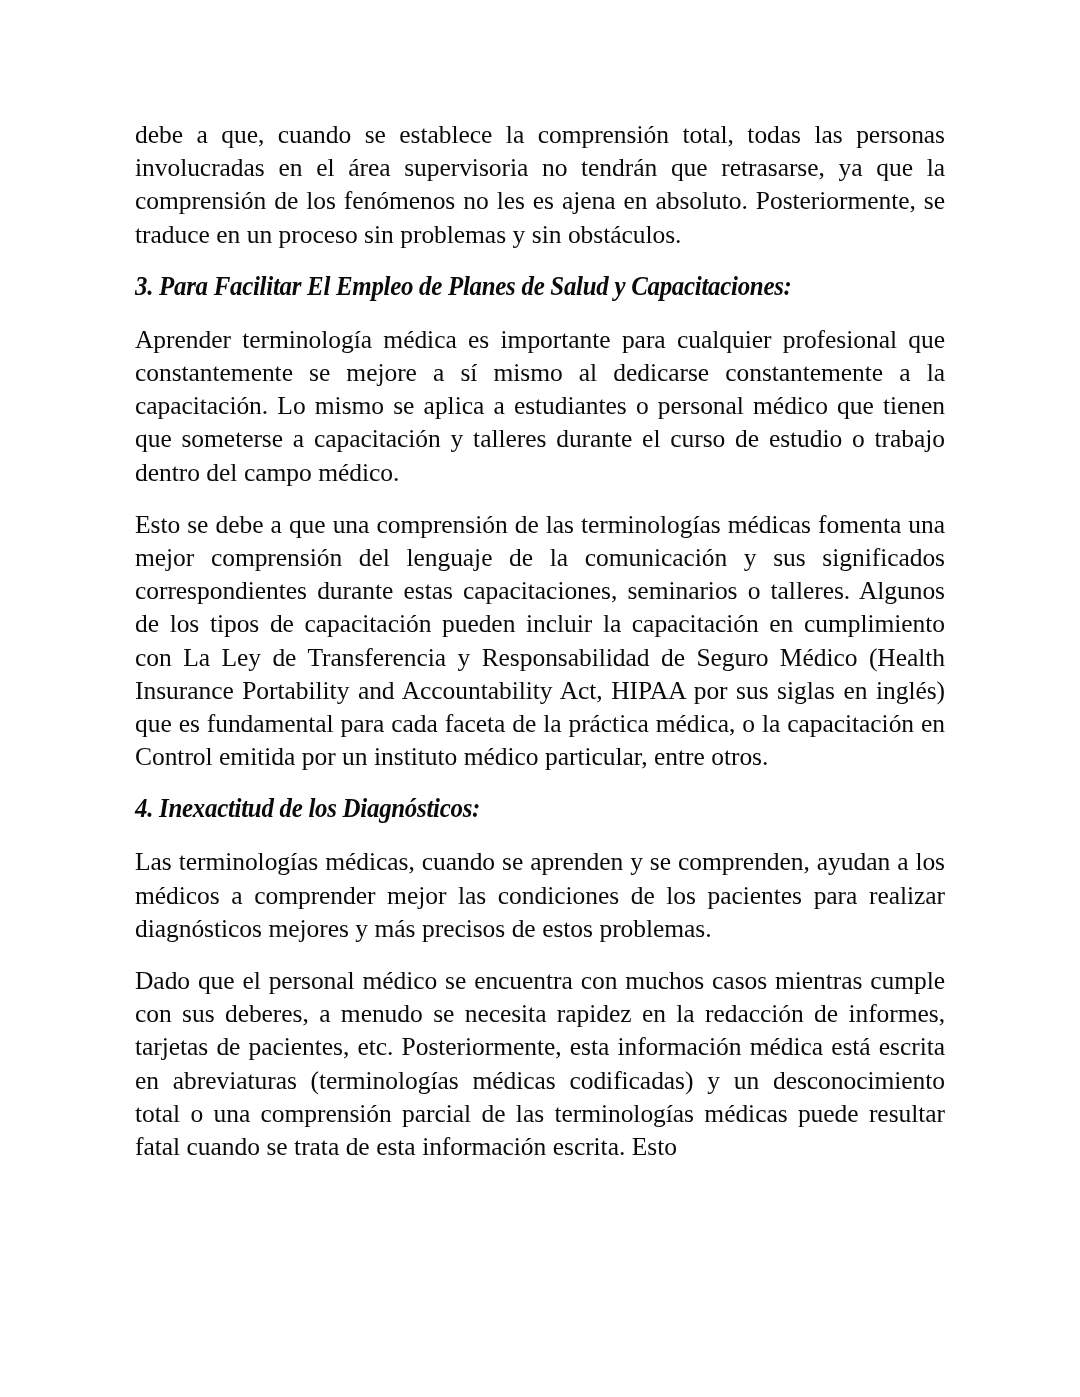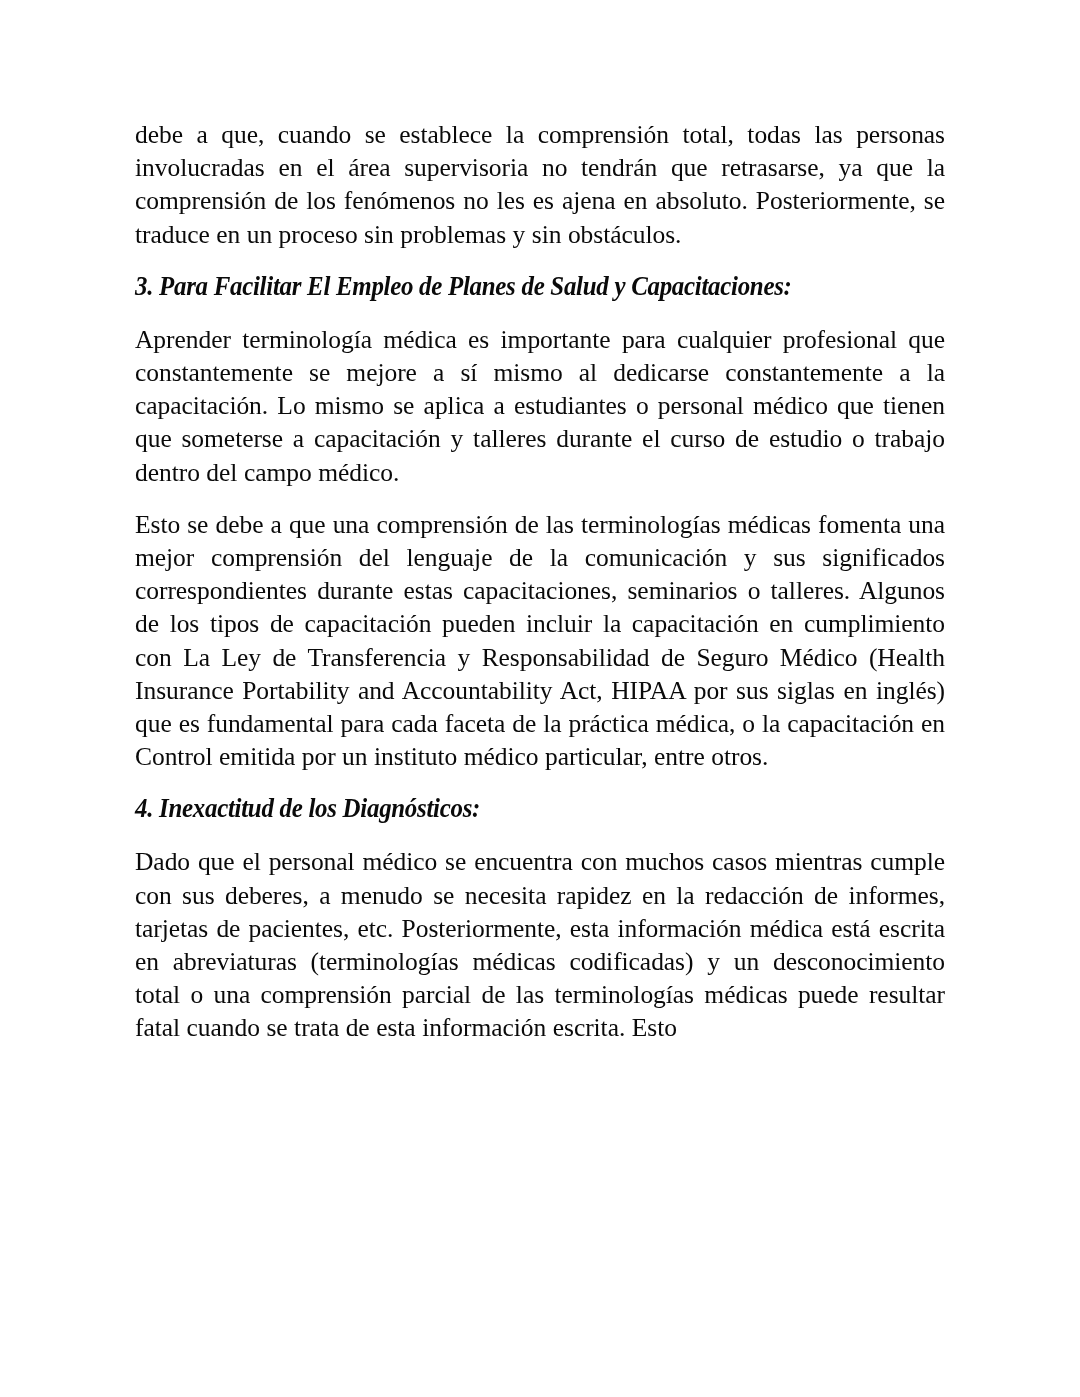--- a/index.html
+++ b/index.html
@@ -61,17 +61,18 @@
 
     <h2 class="section-heading">3. Para Facilitar El Empleo de Planes de Salud y Capacitaciones:</h2>
 
     <p class="para">Aprender terminología médica es importante para cualquier profesional que constantemente se mejore a sí mismo al dedicarse constantemente a la capacitación. Lo mismo se aplica a estudiantes o personal médico que tienen que someterse a capacitación y talleres durante el curso de estudio o trabajo dentro del campo médico.</p>
 
     <p class="para">Esto se debe a que una comprensión de las terminologías médicas fomenta una mejor comprensión del lenguaje de la comunicación y sus significados correspondientes durante estas capacitaciones, seminarios o talleres. Algunos de los tipos de capacitación pueden incluir la capacitación en cumplimiento con La Ley de Transferencia y Responsabilidad de Seguro Médico (Health Insurance Portability and Accountability Act, HIPAA por sus siglas en inglés) que es fundamental para cada faceta de la práctica médica, o la capacitación en Control emitida por un instituto médico particular, entre otros.</p>
 
 
     <h2 class="section-heading">4. Inexactitud de los Diagnósticos:</h2>
 
+    <p class="para">Las terminologías médicas, cuando se aprenden y se comprenden, ayudan a los médicos a comprender mejor las condiciones de los pacientes para realizar diagnósticos mejores y más precisos de estos problemas.</p>
 
     <p class="para">Dado que el personal médico se encuentra con muchos casos mientras cumple con sus deberes, a menudo se necesita rapidez en la redacción de informes, tarjetas de pacientes, etc. Posteriormente, esta información médica está escrita en abreviaturas (terminologías médicas codificadas) y un desconocimiento total o una comprensión parcial de las terminologías médicas puede resultar fatal cuando se trata de esta información escrita. Esto</p>
 
   </div>
 </div>
 
 </body></html>

